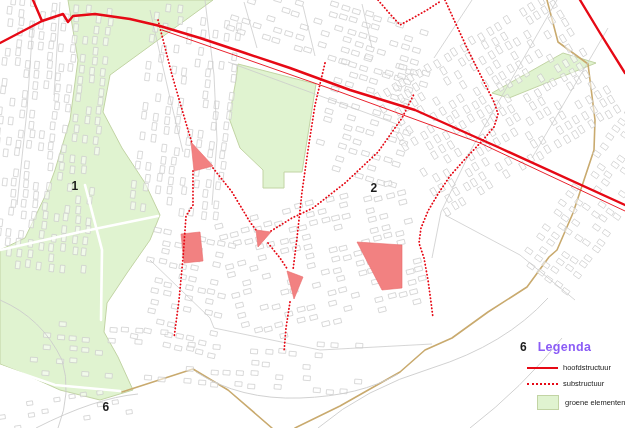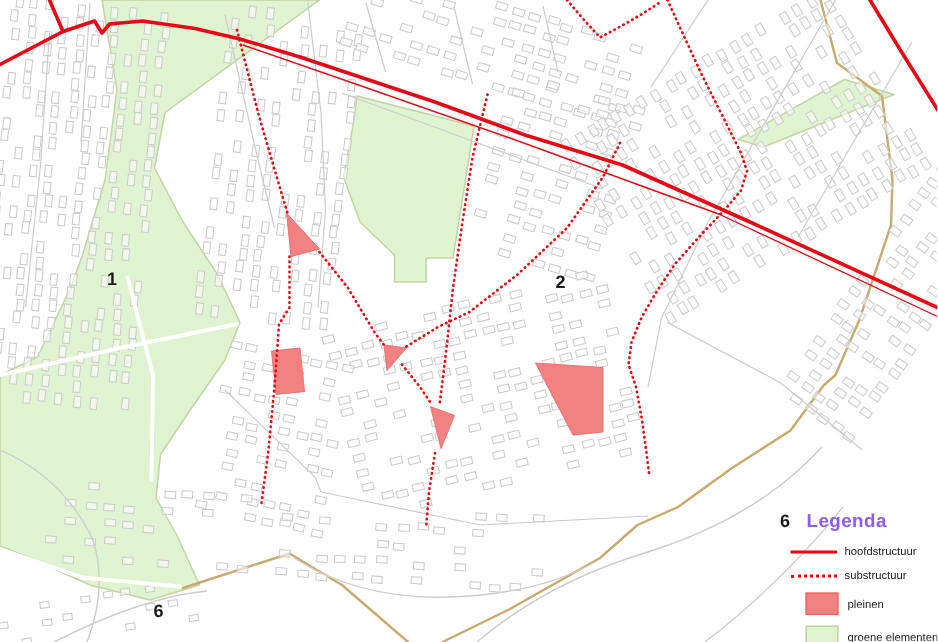--- a/index.html
+++ b/index.html
@@ -1031,22 +1031,18 @@
     <div class="legend-rows">
       <div class="legend-row">
         <span class="sw-line" style="border-top-color: rgb(230, 9, 21);"></span>
         <span class="lbl">hoofdstructuur</span>
       </div>
       <div class="legend-row">
         <span class="sw-dots" style="border-top-color: rgb(230, 9, 21);"></span>
         <span class="lbl">substructuur</span>
       </div>
       <div class="legend-row">
-        <span class="sw-rect sw-plein" style="background-color: rgb(242, 129, 129); border-color: rgb(234, 106, 106);"></span>
-        <span class="lbl">pleinen</span>
-      </div>
-      <div class="legend-row">
         <span class="sw-rect sw-groen" style="background-color: rgb(224, 243, 208); border-color: rgb(194, 212, 164);"></span>
         <span class="lbl">groene elementen</span>
       </div>
     </div>
   </div>
 </div>
 
 </body></html>

